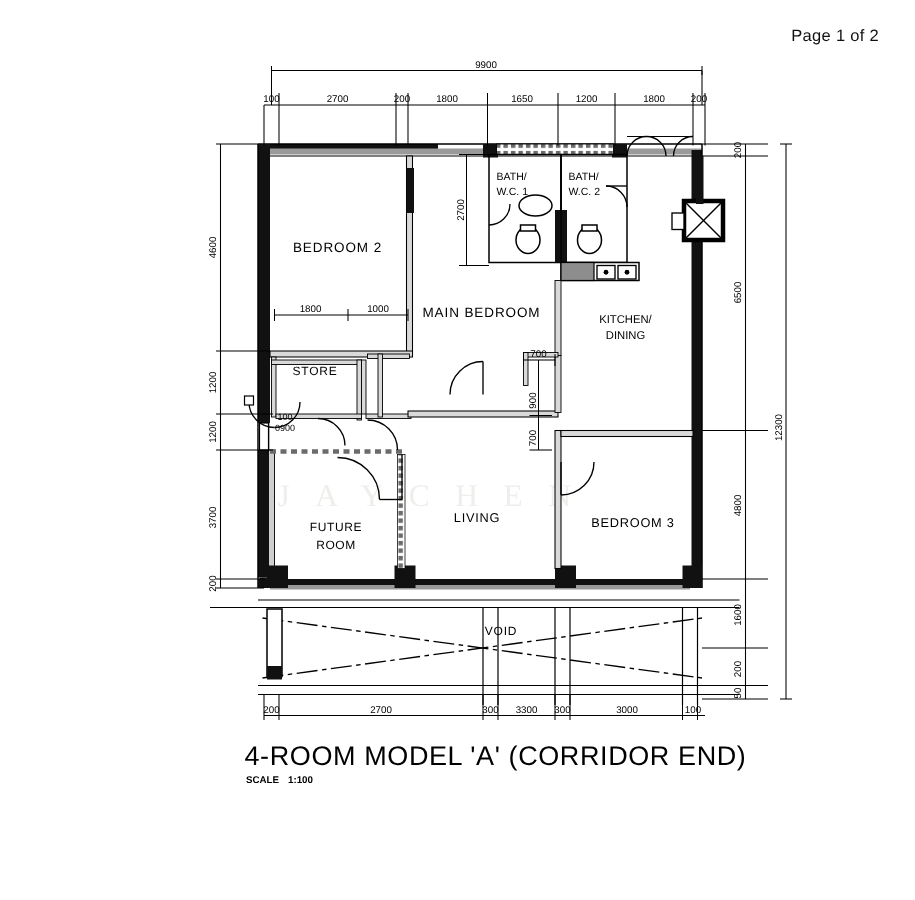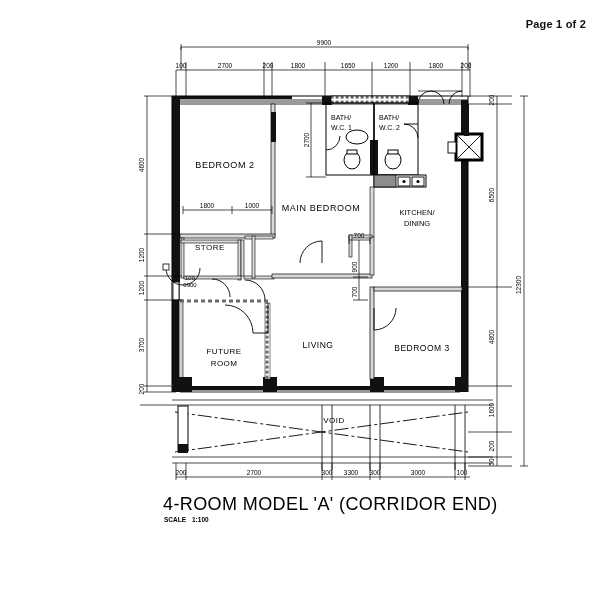--- a/index.html
+++ b/index.html
@@ -4,38 +4,39 @@
 <style>
   html,body{margin:0;padding:0;}
   body{
     width:610px;height:600px;background:#ffffff;
     font-family:"Liberation Sans", sans-serif;
     overflow:hidden;position:relative;
   }
   #page{position:absolute;left:0;top:0;width:610px;height:600px;}
   #page-header{
     position:absolute;right:24px;top:18px;
-    font-size:11px;font-weight:bold;color:#111;
+    font-size:11px;font-weight:normal;color:#111;
     letter-spacing:0.2px;
   }
   svg#plan{position:absolute;left:0;top:0;}
   .wm{
     position:absolute;left:185px;top:318px;width:300px;
     font-size:21px;letter-spacing:17px;color:#efeeea;
     font-family:"Liberation Serif", serif;
     user-select:none;pointer-events:none;
   }
 </style>
 </head>
 <body>
 
 <div id="page">
 
   <div id="page-header">Page 1 of 2</div>
 
+  <div class="wm">JAYCHEN</div>
 
   <svg id="plan" width="610" height="600" viewBox="0 0 610 600">
     <defs>
       <pattern id="hatchdots" width="5" height="5" patternUnits="userSpaceOnUse">
         <rect width="5" height="5" fill="#ffffff"></rect>
         <rect width="3" height="3" x="0.6" y="0.6" fill="#6b6b6b"></rect>
       </pattern>
       <pattern id="greyfill" width="4" height="4" patternUnits="userSpaceOnUse">
         <rect width="4" height="4" fill="#9a9a9a"></rect>
       </pattern>

